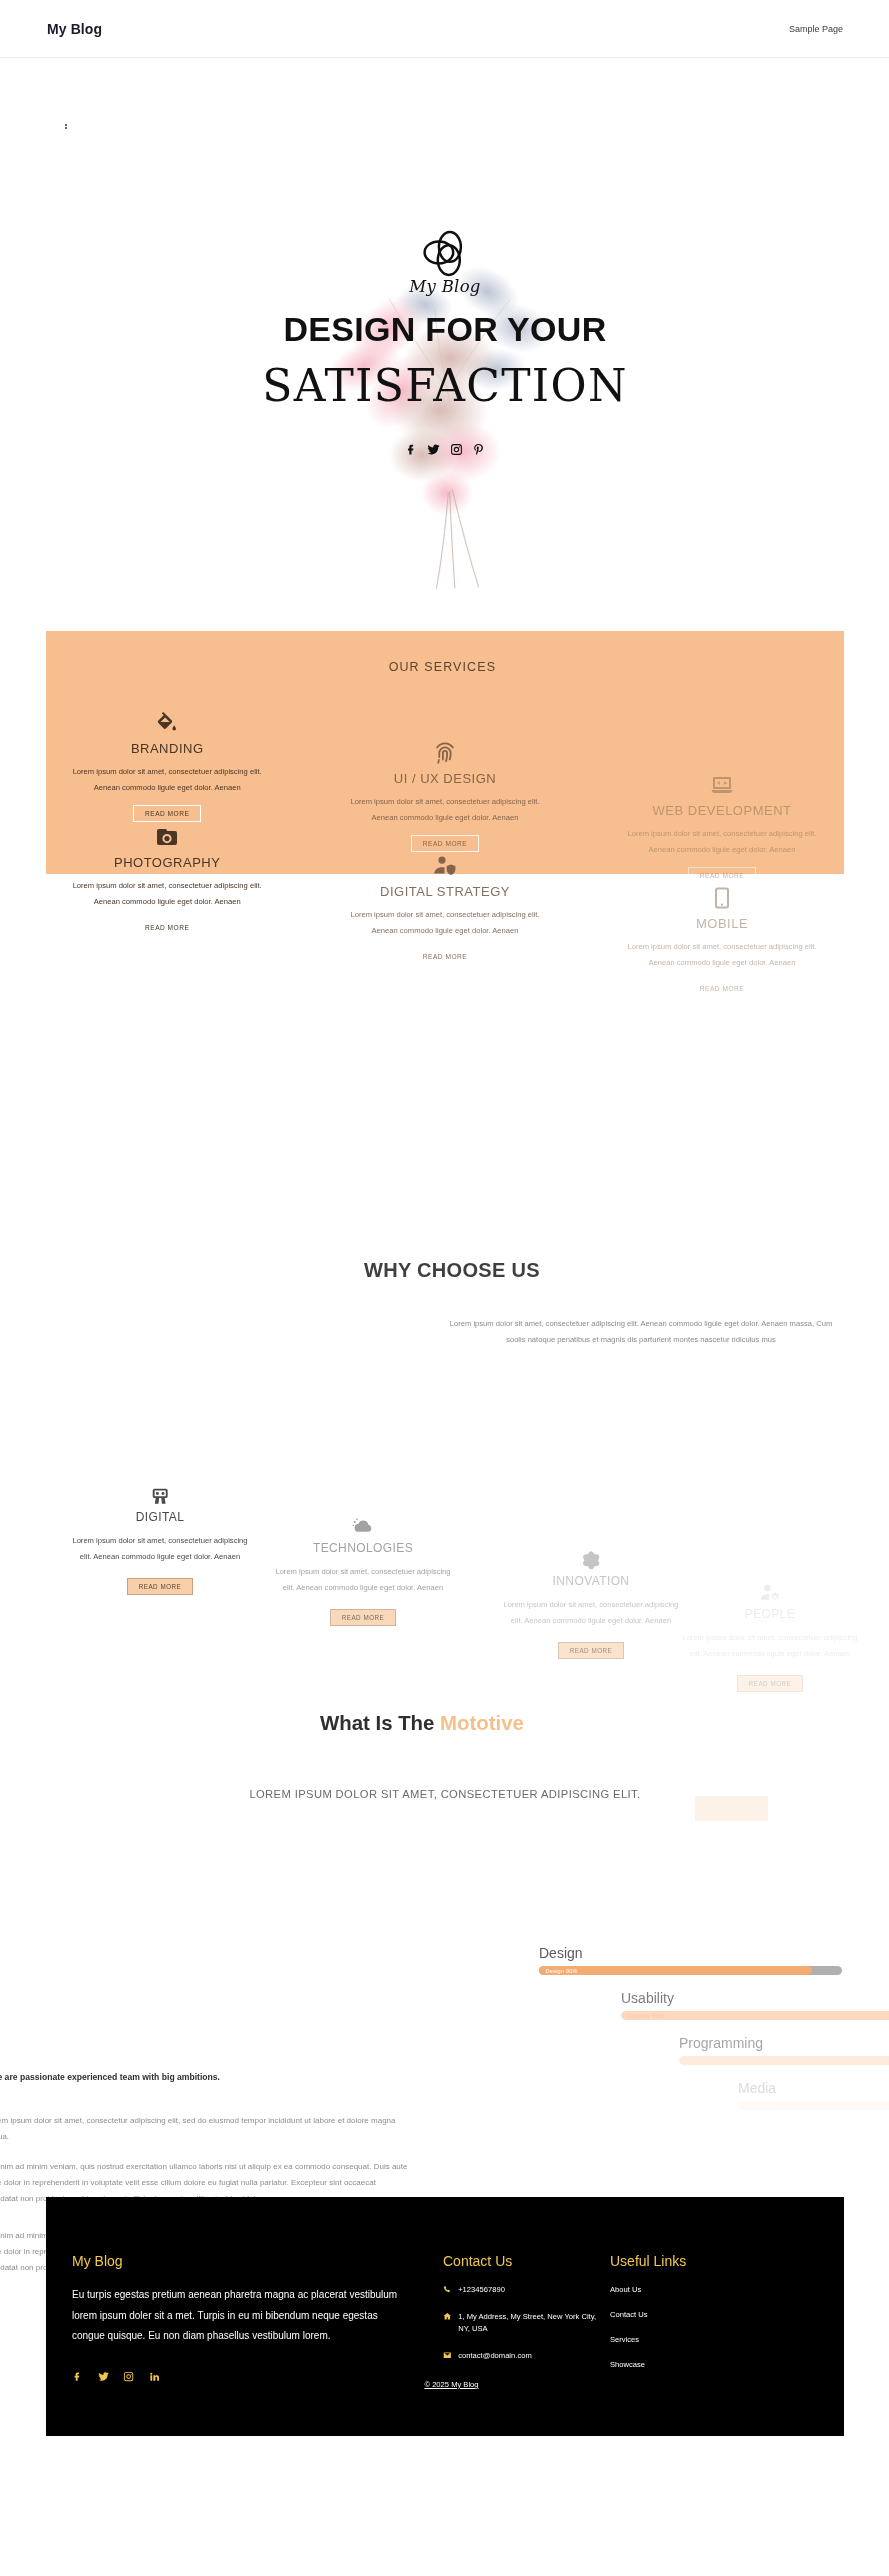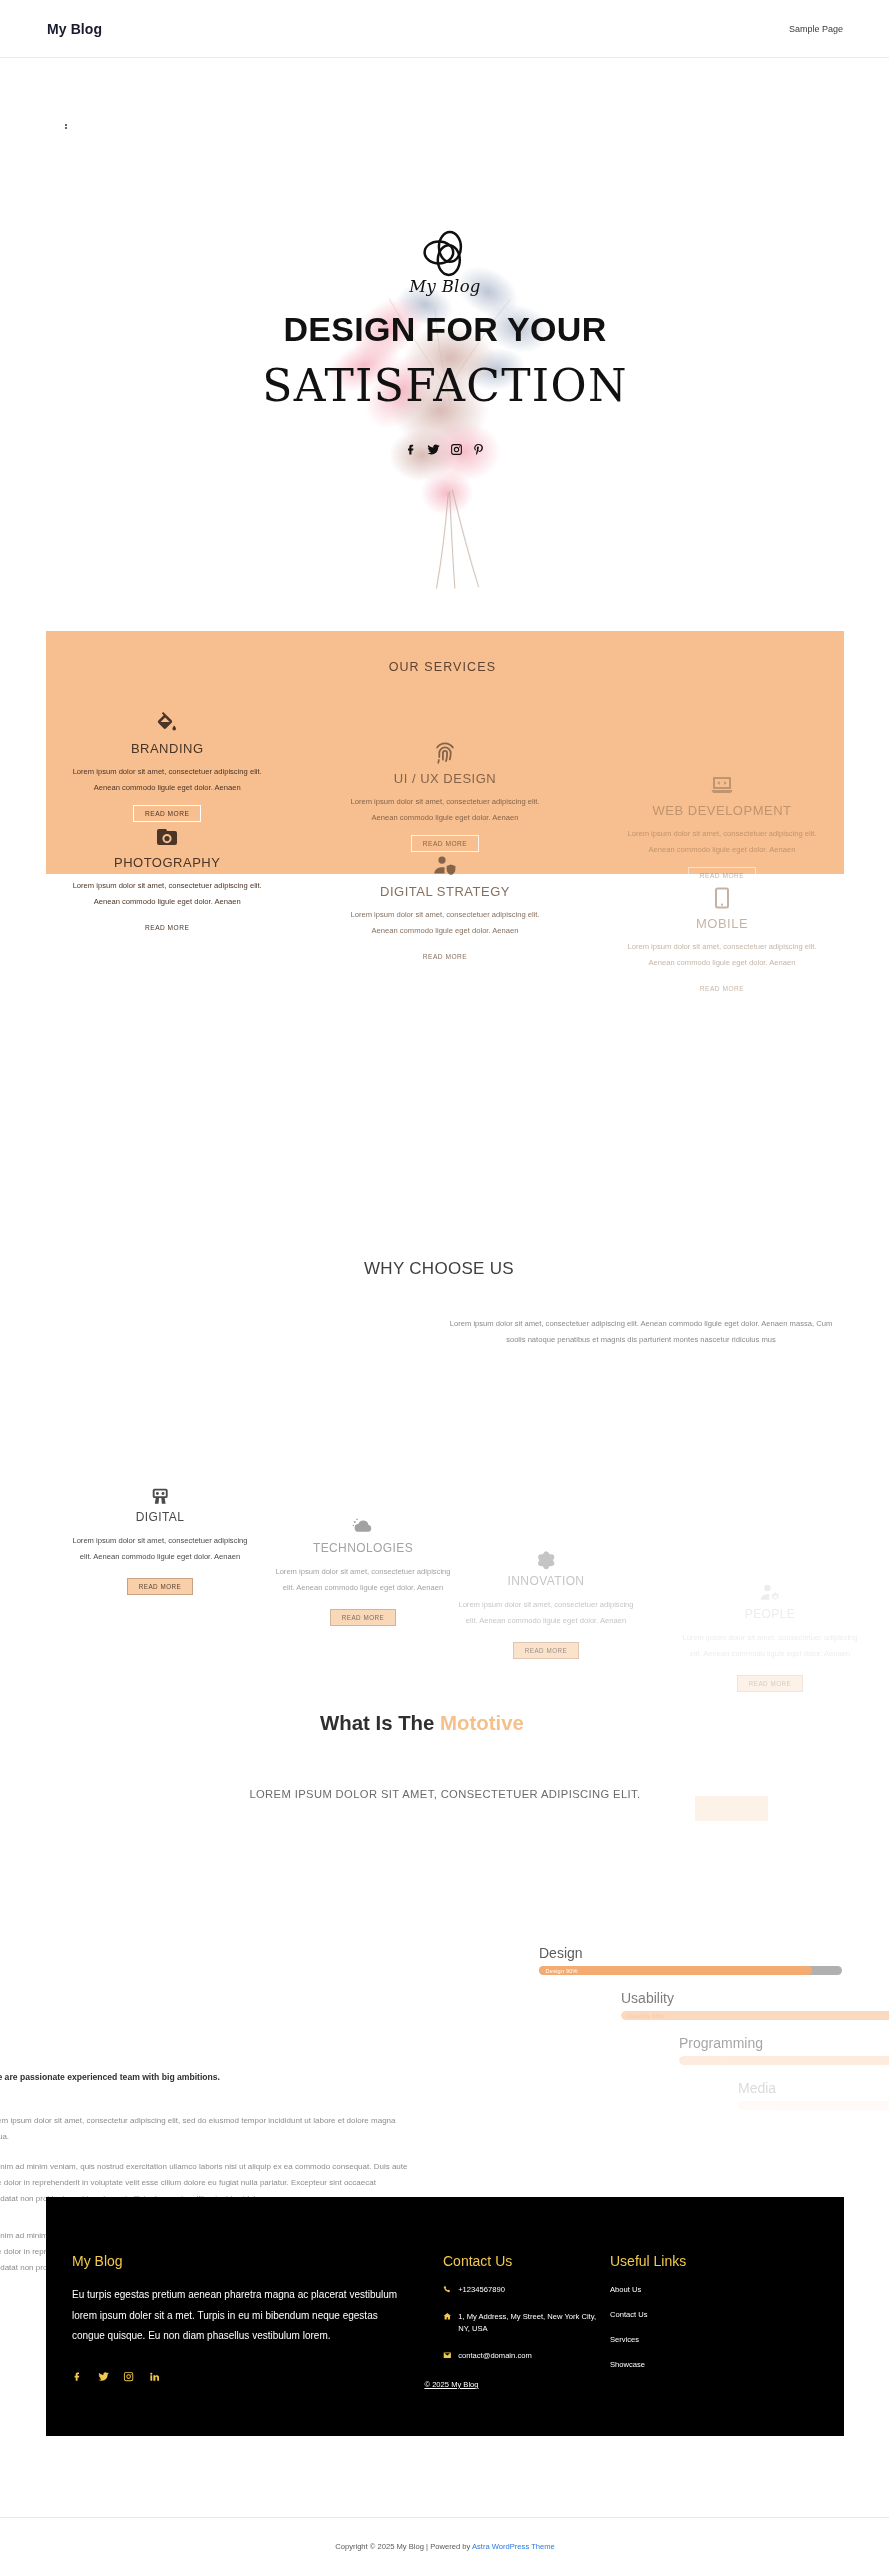--- a/index.html
+++ b/index.html
@@ -90,21 +90,21 @@
   .t1 .svc-icon svg { fill:#4a3527; }
   .t1 .svc-btn { color:#4a3527; border-color:#ffffff; }
   .t2 { color:#6b4f3a; opacity:.82; }
   .t2 .svc-icon svg { fill:#6b4f3a; }
   .t2 .svc-btn { color:#6b4f3a; border-color:#ffffff; }
   .t3 { color:#8b6a4e; opacity:.5; }
   .t3 .svc-icon svg { fill:#8b6a4e; }
   .t3 .svc-btn { color:#8b6a4e; border-color:#ffffff; }
   .why-title{
     position:absolute; left:364px; top:1259px;
-    font-size:17px; color:#3f3f3f; font-weight:normal; letter-spacing:0.3px;
+    font-size:20px; color:#3f3f3f; font-weight:bold; letter-spacing:0.3px;
   }
   .why-sub{
     position:absolute; left:446px; top:1316px; width:390px;
     text-align:center; font-size:7.6px; line-height:2.1; color:#8a8a8a;
   }
 
   
   .feat-card{ position:absolute; width:198px; text-align:center; }
   .feat-icon{ height:28px; display:flex; align-items:center; justify-content:center; }
   .feat-icon svg{ width:22.4px; height:22.4px; }
@@ -378,21 +378,21 @@
       <div class="feat-icon">
         <svg viewBox="0 0 24 24">
             <path d="M17.5 9.5A5.5 5.5 0 0 0 7 8.2 4.4 4.4 0 0 0 7.4 17h10a3.8 3.8 0 0 0 .1-7.5zM3 5.4a1.1 1.1 0 1 1 0 2.2 1.1 1.1 0 0 1 0-2.2zm2.4-2.8a.9.9 0 1 1 0 1.8.9.9 0 0 1 0-1.8zM1.4 9.4a.8.8 0 1 1 0 1.6.8.8 0 0 1 0-1.6z"></path>
           </svg>
       </div>
       <div class="feat-name">TECHNOLOGIES</div>
       <div class="feat-desc">Lorem ipsum dolor sit amet, consectetuer adipiscing elit. Aenean commodo ligule eget dolor. Aenaen</div>
       <button class="feat-btn">READ MORE</button>
     </div>
 
-    <div class="feat-card f3" style="left:447px; top:1546px;">
+    <div class="feat-card f3" style="left:492px; top:1546px;">
       <div class="feat-icon">
         <svg viewBox="0 0 24 24" fill="none" stroke="#9e9e9e" stroke-width="1.4">
             <ellipse cx="12" cy="12" rx="9" ry="4" transform="rotate(30 12 12)"></ellipse>
             <ellipse cx="12" cy="12" rx="9" ry="4" transform="rotate(90 12 12)"></ellipse>
             <ellipse cx="12" cy="12" rx="9" ry="4" transform="rotate(150 12 12)"></ellipse>
             <circle cx="12" cy="12" r="1.6" fill="#9e9e9e" stroke="none"></circle>
           </svg>
       </div>
       <div class="feat-name">INNOVATION</div>
       <div class="feat-desc">Lorem ipsum dolor sit amet, consectetuer adipiscing elit. Aenean commodo ligule eget dolor. Aenaen</div>
@@ -510,19 +510,16 @@
         <div class="f-title">Useful Links</div>
         <a class="f-link" href="#">About Us</a>
         <a class="f-link" href="#">Contact Us</a>
         <a class="f-link" href="#">Services</a>
         <a class="f-link" href="#">Showcase</a>
       </div>
 
       <div class="f-copy">© 2025 My Blog</div>
     </footer>
 
-    <div class="bottom-bar">
-      <div class="bottom-text"><span>Copyright © 2025 My Blog | Powered by </span><a href="#">Astra WordPress Theme</a></div>
-    </div>
 
   </div>
 </div>
 
 
 </body></html>

